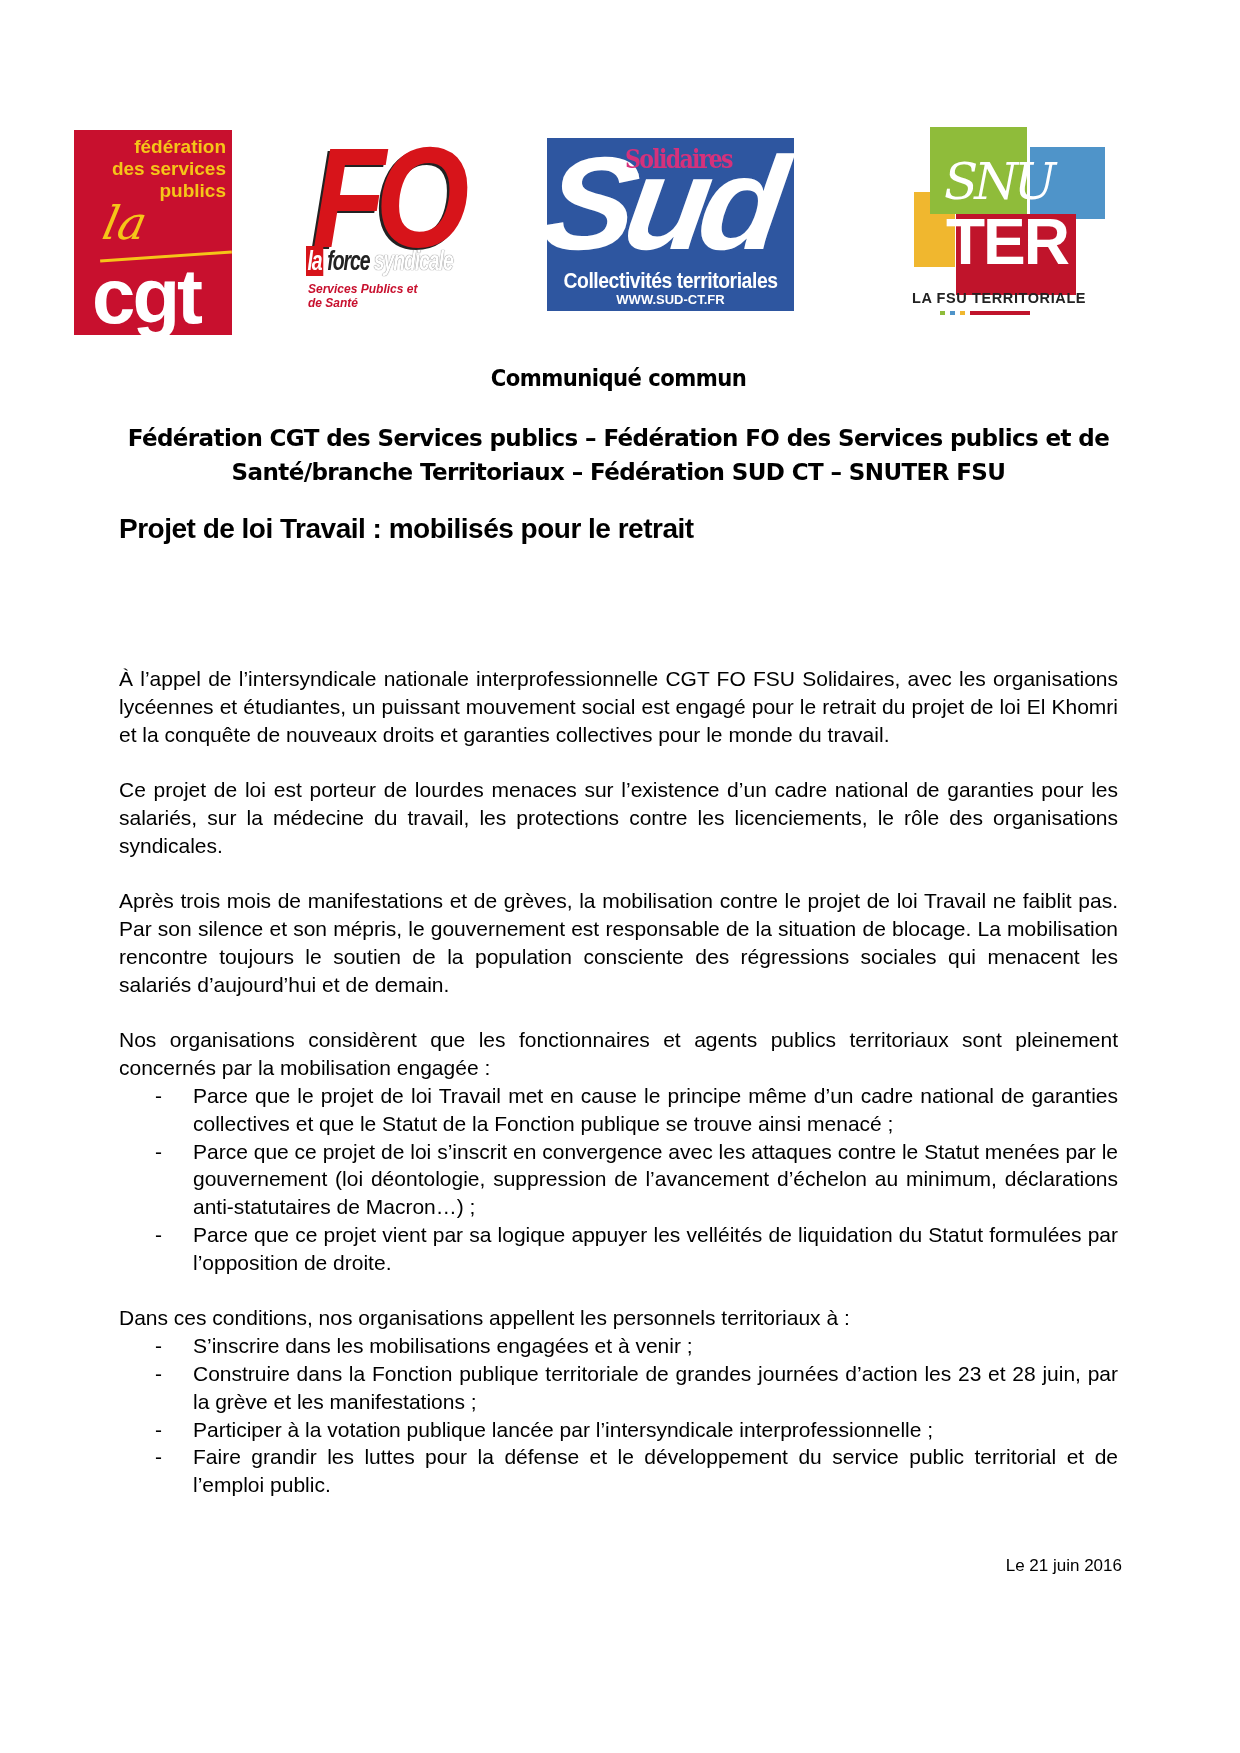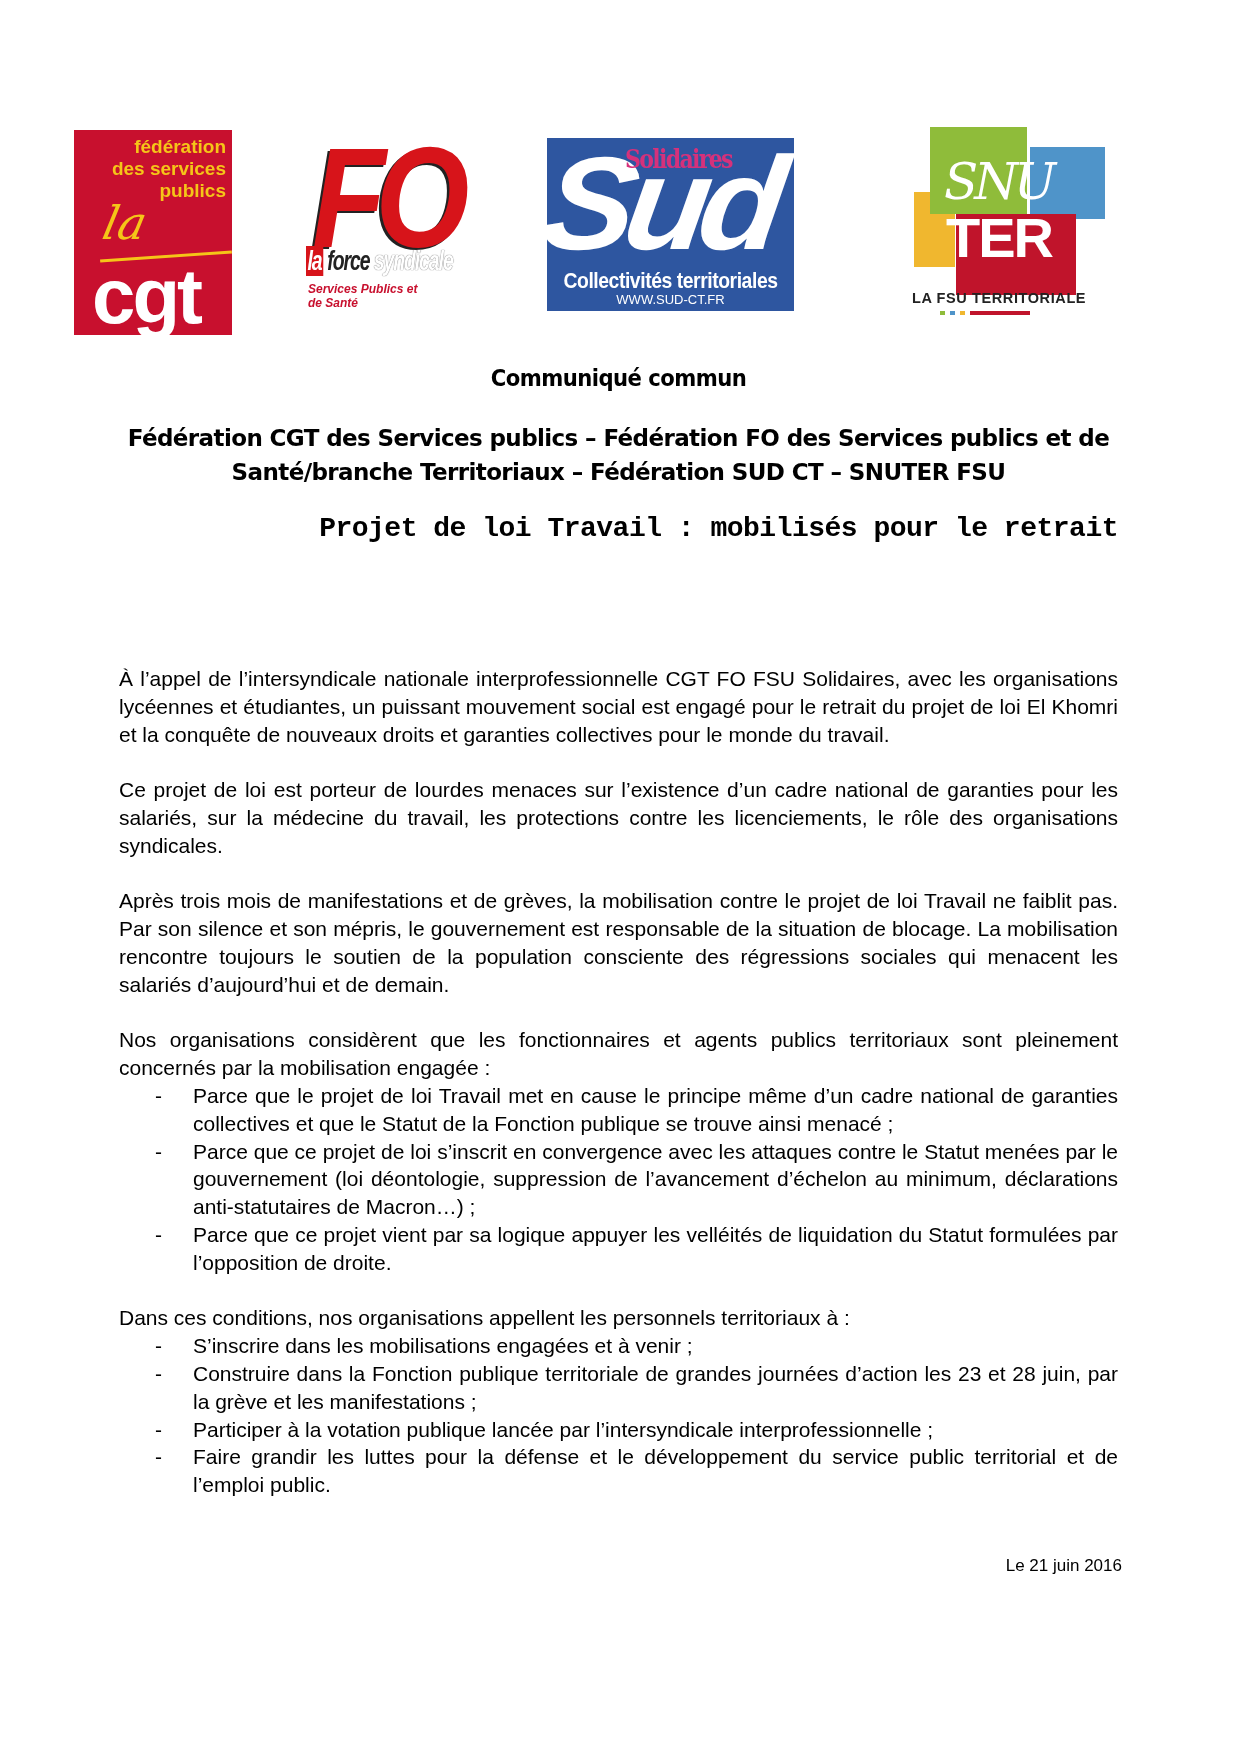--- a/index.html
+++ b/index.html
@@ -64,57 +64,57 @@
       font-size: 132px; line-height: 140px; letter-spacing: -10px; transform: scaleX(1.05) skewX(-8deg);
       transform-origin: left top;
     }
     .sud .coll {
       position: absolute; left: 0; right: 0; top: 130px; text-align: center; color: #fff;
       font-weight: bold; font-size: 22px; letter-spacing: -0.5px;
       transform: scaleX(0.88);
     }
     .sud .url {
       position: absolute; left: 0; right: 0; top: 154px; text-align: center; color: #fff;
-      font-size: 13px; font-weight: normal;
+      font-size: 13px; font-weight: bold;
     }
 
     
     .snu { position: absolute; left: 910px; top: 123px; width: 200px; height: 200px; }
     .snu .g { position: absolute; left: 20px; top: 4px; width: 97px; height: 87px; background: #8fbc3a; }
     .snu .b { position: absolute; left: 120px; top: 24px; width: 75px; height: 72px; background: #4f94c9; }
     .snu .y { position: absolute; left: 4px; top: 69px; width: 41px; height: 75px; background: #f0b72f; }
     .snu .r { position: absolute; left: 46px; top: 91px; width: 120px; height: 81px; background: #c0142b; }
     .snu .t1 {
       position: absolute; left: 34px; top: 30px; color: #fff; font-family: "DejaVu Serif", serif;
       font-style: italic; font-size: 50px; letter-spacing: -4px;
     }
     .snu .t2 {
-      position: absolute; left: 36px; top: 82px; color: #fff; font-weight: bold; font-size: 56px;
+      position: absolute; left: 36px; top: 82px; color: #fff; font-weight: bold; font-size: 64px;
       letter-spacing: -2px;
     }
     .snu .sub {
       position: absolute; left: 2px; top: 167px; font-weight: bold; font-size: 14.5px; letter-spacing: 0.6px;
       color: #222; white-space: nowrap;
     }
     .snu .dots { position: absolute; left: 30px; top: 188px; height: 4px; }
     .snu .dots span { display: inline-block; height: 4px; width: 5px; margin-right: 5px; vertical-align: top; }
 
     
     .content { position: absolute; left: 119px; top: 365px; width: 999px; }
     .label {
       text-align: center; font-weight: bold; font-size: 23px; font-family: "DejaVu Sans", sans-serif;
       letter-spacing: -0.6px; transform: scaleX(0.92);
     }
     .orgs {
       margin-top: 30px; text-align: center; font-weight: bold; font-size: 23px;
       font-family: "DejaVu Sans", sans-serif; line-height: 34px; letter-spacing: -0.6px;
     }
     .title {
-      margin-top: 24px; text-align: right; font-weight: bold; font-size: 28px;
-      font-family: Liberation Mono, monospace; letter-spacing: -0.5px;
+      margin-top: 24px; text-align: left; font-weight: bold; font-size: 28px;
+      font-family: Liberation Sans, sans-serif; letter-spacing: -0.5px;
     }
     .body { position: absolute; left: 119px; top: 665px; width: 999px; font-size: 21px; line-height: 27.8px; }
     .body p { margin: 0 0 27.8px 0; text-align: justify; }
     .body p.nogap { margin-bottom: 0; }
     .body ul { list-style: none; margin: 0 0 27.8px 0; padding: 0; }
     .body li { position: relative; padding-left: 74px; text-align: justify; }
     .body li .dash { position: absolute; left: 36px; top: 0; }
     .date { position: absolute; right: 118px; top: 1556px; font-size: 17px; }
   </style>
 </head>

